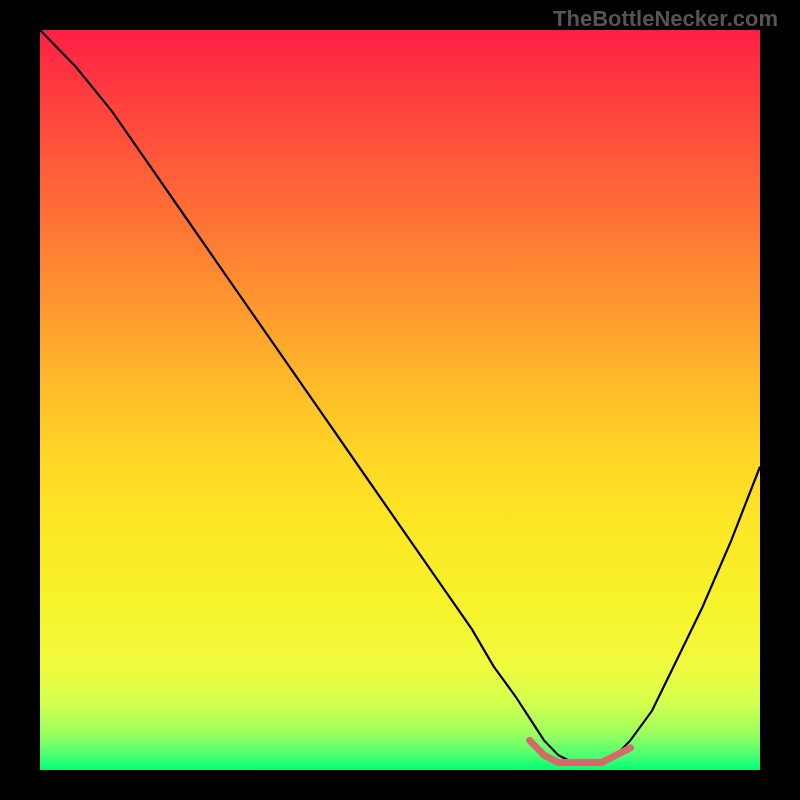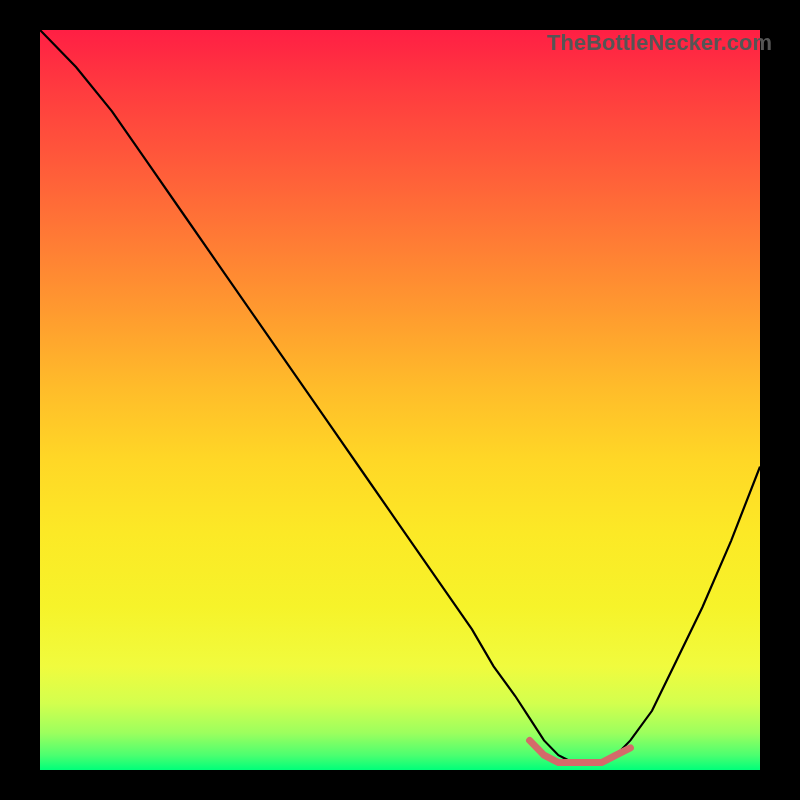--- a/index.html
+++ b/index.html
@@ -7,26 +7,25 @@
     width: 800px;
     height: 800px;
     background: #000;
     position: relative;
     font-family: Arial, sans-serif;
     overflow: hidden;
   }
   .watermark {
     position: absolute;
     top: 6px;
-    right: 28px;
+    right: 22px;
     color: #555;
     font-size: 22px;
     font-weight: 600;
     z-index: 10;
-    margin-top: 24px;
   }
   .plot-area {
     position: absolute;
     left: 40px;
     top: 30px;
     width: 720px;
     height: 740px;
     overflow: hidden;
   }
   .gradient-bg {

